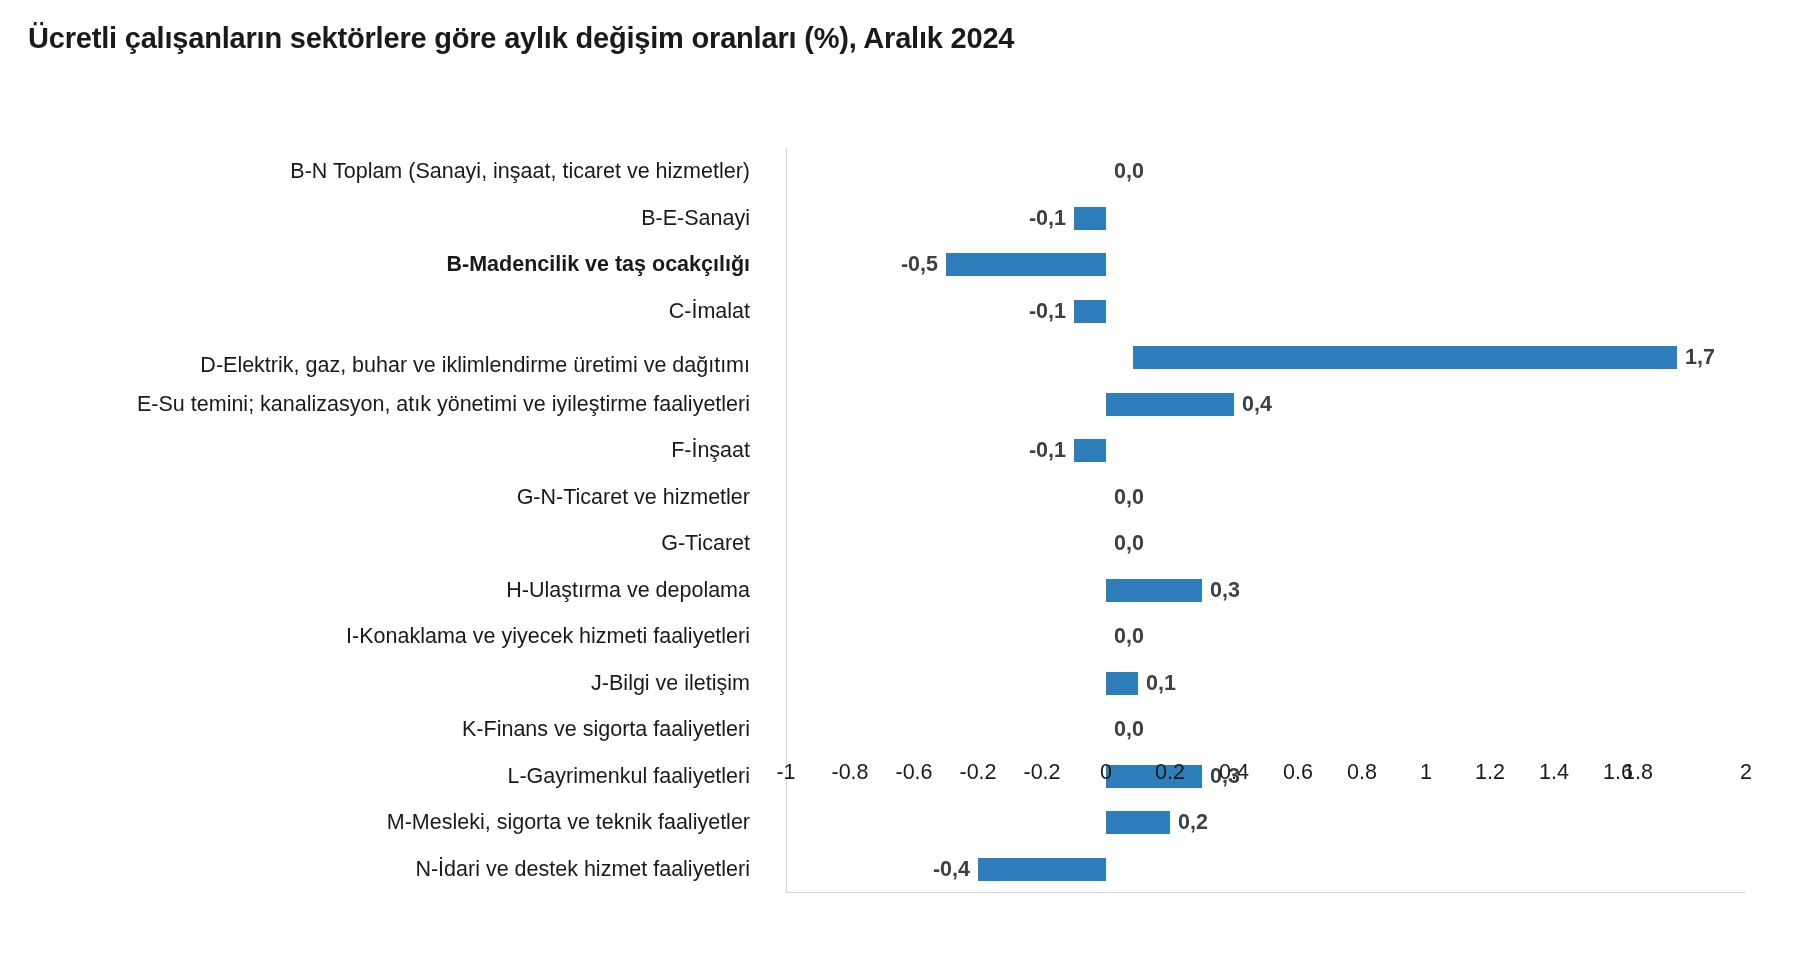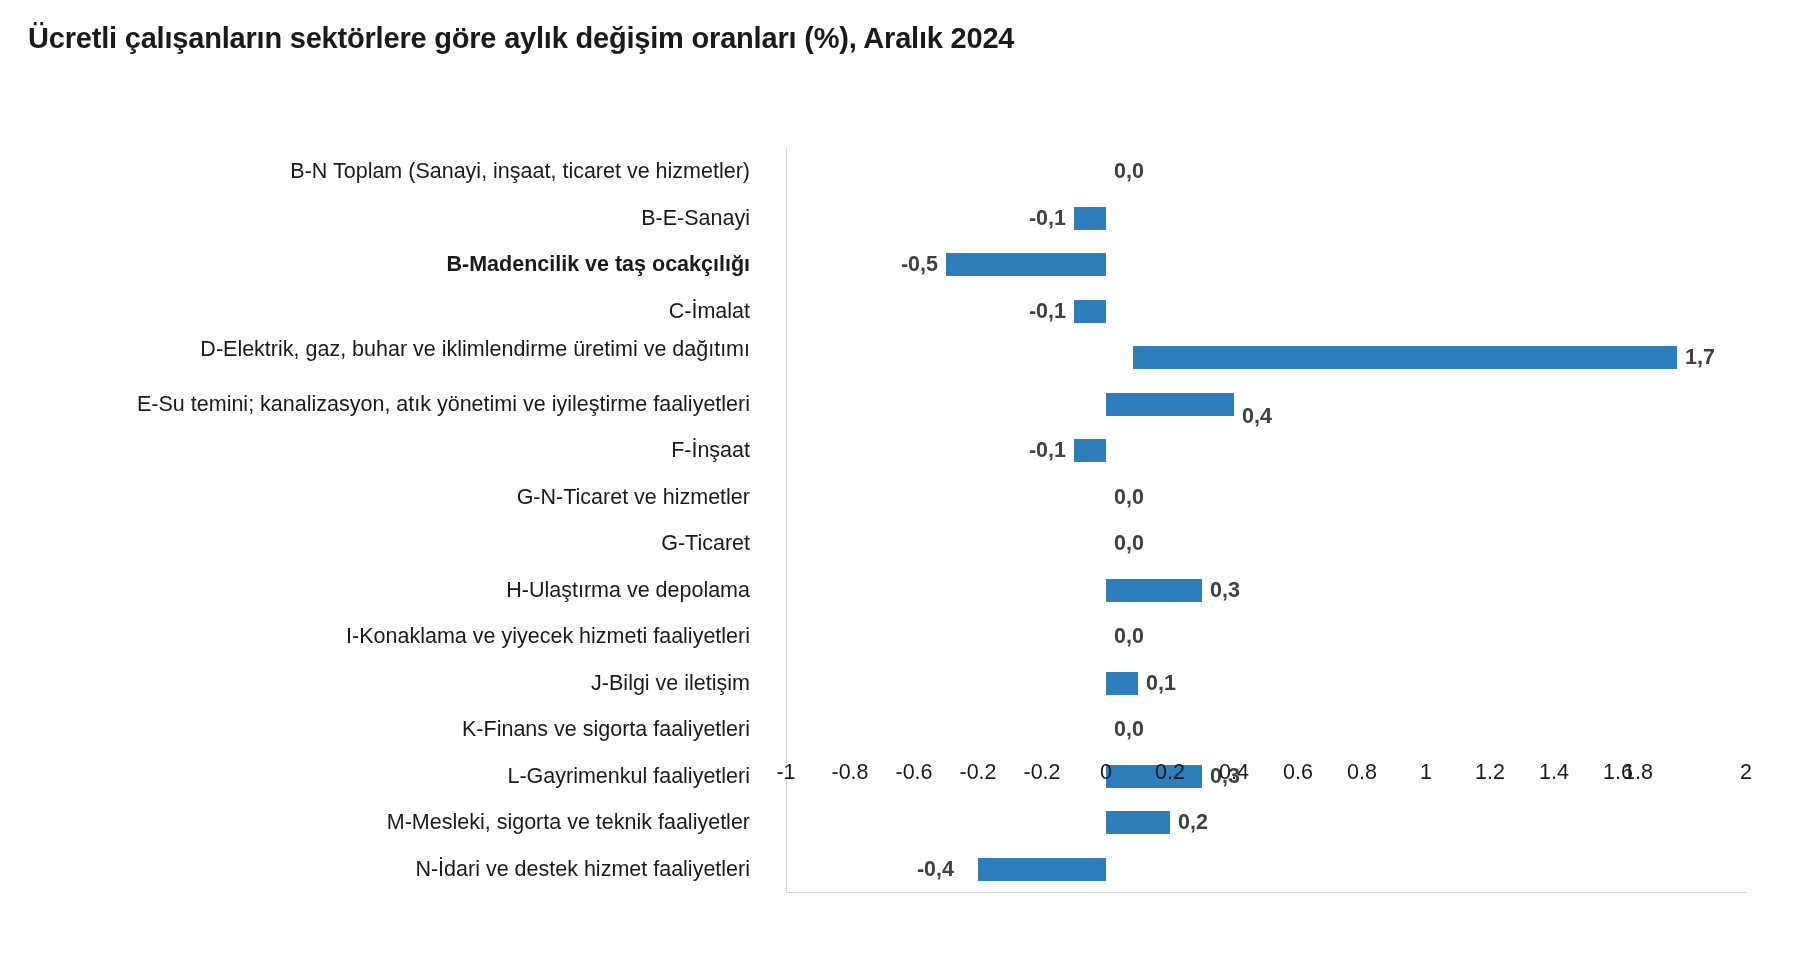--- a/index.html
+++ b/index.html
@@ -124,21 +124,21 @@
 <div class="page">
 
   <div class="chart-title">Ücretli çalışanların sektörlere göre aylık değişim oranları (%), Aralık 2024</div>
 
   <div class="plot-wrap">
     <div class="labels" id="labels">
         <div class="row-label" style="top: 0px;">B-N Toplam (Sanayi, inşaat, ticaret ve hizmetler)</div>
         <div class="row-label" style="top: 46.5px;">B-E-Sanayi</div>
         <div class="row-label" style="top: 93px; font-weight: bold;">B-Madencilik ve taş ocakçılığı</div>
         <div class="row-label" style="top: 139.5px;">C-İmalat</div>
-        <div class="row-label" style="top: 178px;">D-Elektrik, gaz, buhar ve iklimlendirme üretimi ve dağıtımı</div>
+        <div class="row-label" style="top: 194px;">D-Elektrik, gaz, buhar ve iklimlendirme üretimi ve dağıtımı</div>
         <div class="row-label" style="top: 232.5px;">E-Su temini; kanalizasyon, atık yönetimi ve iyileştirme faaliyetleri</div>
         <div class="row-label" style="top: 279px;">F-İnşaat</div>
         <div class="row-label" style="top: 325.5px;">G-N-Ticaret ve hizmetler</div>
         <div class="row-label" style="top: 372px;">G-Ticaret</div>
         <div class="row-label" style="top: 418.5px;">H-Ulaştırma ve depolama</div>
         <div class="row-label" style="top: 465px;">I-Konaklama ve yiyecek hizmeti faaliyetleri</div>
         <div class="row-label" style="top: 511.5px;">J-Bilgi ve iletişim</div>
         <div class="row-label" style="top: 558px;">K-Finans ve sigorta faaliyetleri</div>
         <div class="row-label" style="top: 604.5px;">L-Gayrimenkul faaliyetleri</div>
         <div class="row-label" style="top: 651px;">M-Mesleki, sigorta ve teknik faaliyetler</div>
@@ -161,21 +161,21 @@
         <div class="bar-row" style="top: 139.5px;">
           <div class="bar" style="left: 288px; width: 32px; background: rgb(46, 126, 187);"></div>
           <div class="bar-value" style="right: 680px;">-0,1</div>
         </div>
         <div class="bar-row" style="top: 186px; margin-left: 27px;">
           <div class="bar" style="left: 320px; width: 544px; background: rgb(46, 126, 187);"></div>
           <div class="bar-value" style="left: 872px;">1,7</div>
         </div>
         <div class="bar-row" style="top: 232.5px;">
           <div class="bar" style="left: 320px; width: 128px; background: rgb(46, 126, 187);"></div>
-          <div class="bar-value" style="left: 456px; margin-top: 12px;">0,4</div>
+          <div class="bar-value" style="left: 456px;">0,4</div>
         </div>
         <div class="bar-row" style="top: 279px;">
           <div class="bar" style="left: 288px; width: 32px; background: rgb(46, 126, 187);"></div>
           <div class="bar-value" style="right: 680px;">-0,1</div>
         </div>
         <div class="bar-row" style="top: 325.5px;">
           <div class="bar-value" style="left: 328px;">0,0</div>
         </div>
         <div class="bar-row" style="top: 372px;">
           <div class="bar-value" style="left: 328px;">0,0</div>
@@ -197,21 +197,21 @@
         <div class="bar-row" style="top: 604.5px;">
           <div class="bar" style="left: 320px; width: 96px; background: rgb(46, 126, 187);"></div>
           <div class="bar-value" style="left: 424px;">0,3</div>
         </div>
         <div class="bar-row" style="top: 651px;">
           <div class="bar" style="left: 320px; width: 64px; background: rgb(46, 126, 187);"></div>
           <div class="bar-value" style="left: 392px;">0,2</div>
         </div>
         <div class="bar-row" style="top: 697.5px;">
           <div class="bar" style="left: 192px; width: 128px; background: rgb(46, 126, 187);"></div>
-          <div class="bar-value" style="right: 792px; text-align: center;">-0,4</div>
+          <div class="bar-value" style="right: 776px; text-align: center;">-0,4</div>
         </div>
       </div>
   </div>
 
   <div class="ticks" id="ticks">
       <div class="tick-label" style="left: 0px;">-1</div>
       <div class="tick-label" style="left: 64px;">-0.8</div>
       <div class="tick-label" style="left: 128px;">-0.6</div>
       <div class="tick-label" style="left: 192px;">-0.2</div>
       <div class="tick-label" style="left: 256px;">-0.2</div>

